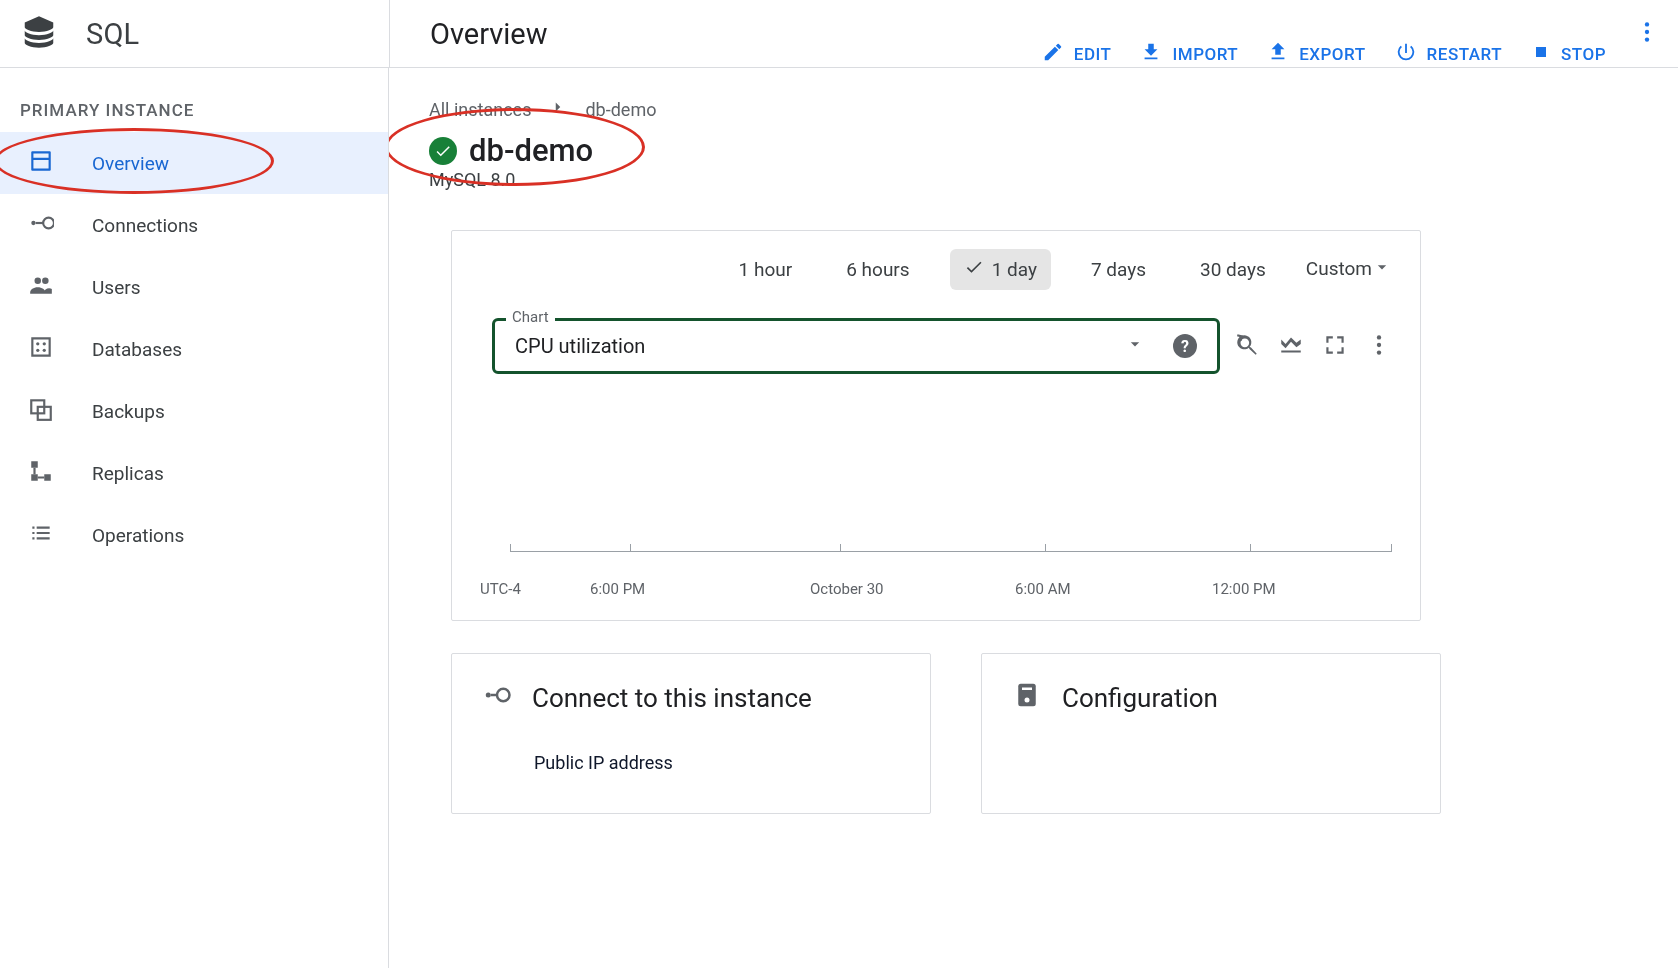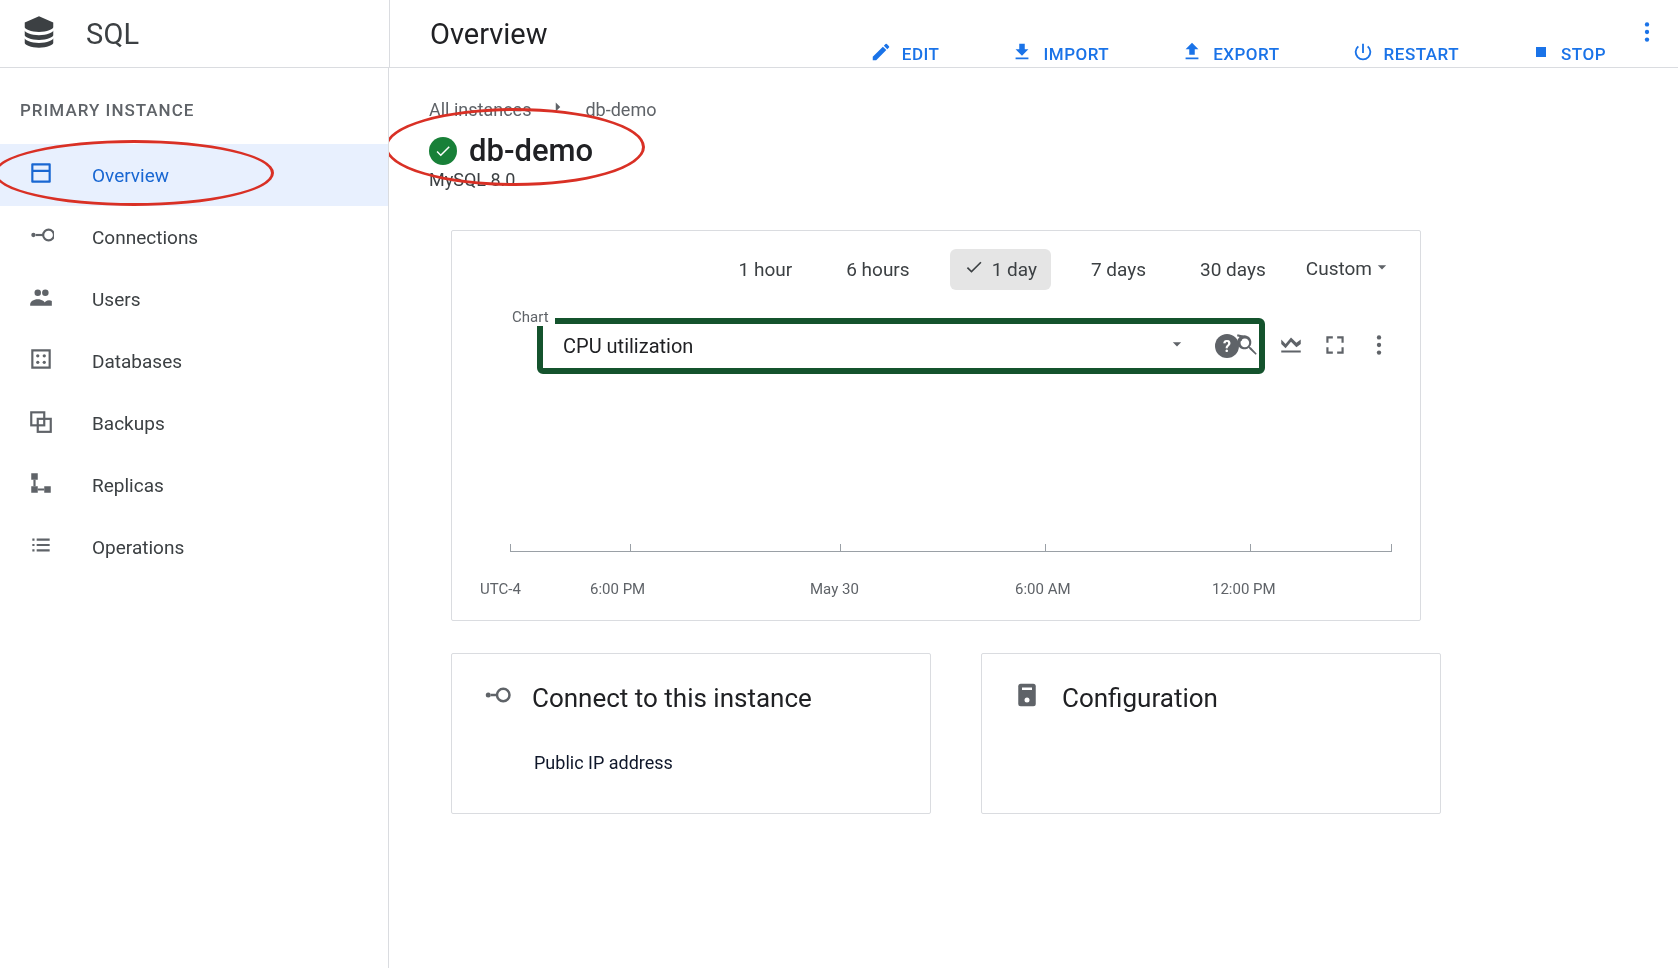--- a/index.html
+++ b/index.html
@@ -51,21 +51,21 @@
     }
     .page-title {
       font-size: 29px;
       font-weight: 400;
       color: #202124;
       margin-right: auto;
     }
     .action-buttons {
       display: flex;
       align-items: center;
-      gap: 72px;
+      gap: 29px;
       margin-right: 20px;
       margin-top: 40px;
     }
     .action-btn {
       display: inline-flex;
       align-items: center;
       gap: 10px;
       color: #1a73e8;
       font-size: 17px;
       font-weight: 500;
@@ -86,21 +86,21 @@
     .sidebar {
       width: 389px;
       border-right: 1px solid #dadce0;
       padding-top: 22px;
     }
     .sidebar-caption {
       font-size: 17px;
       font-weight: 500;
       letter-spacing: 1px;
       color: #5f6368;
-      padding: 10px 20px 24px;
+      padding: 10px 20px 12px;
     }
     .nav-item {
       display: flex;
       align-items: center;
       height: 62px;
       padding-left: 28px;
       gap: 38px;
       font-size: 19px;
       color: #3c4043;
       cursor: pointer;
@@ -187,25 +187,24 @@
       gap: 14px;
     }
     .chart-select-wrap { position: relative; width: 733px; margin-left: 12px;}
     .chart-select-label {
       position: absolute; top: -10px; left: 14px;
       background: #fff; padding: 0 6px;
       font-size: 15px; color: #5f6368;
     }
     .chart-select {
       width: 100%; height: 56px;
-      border: 6px solid #14532d; border-radius: 6px;
+      border: 3px solid #14532d; border-radius: 6px;
       display: flex; align-items: center; justify-content: space-between;
       padding: 0 20px; font-size: 20px; color: #202124;
       cursor: pointer;
-      margin-left: 45px;
     }
     .chart-select-right { display:flex; align-items:center; gap:28px; }
     .help-circle {
       width: 24px; height: 24px; border-radius: 50%;
       background: #5f6368; color: #fff;
       display: inline-flex; align-items: center; justify-content: center;
       font-size: 16px; font-weight: 700;
     }
     .chart-tools {
       margin-left: auto;
@@ -463,21 +462,21 @@
         <div class="chart-axis"></div>
         <span class="tick-mark tm1"></span>
         <span class="tick-mark tm2"></span>
         <span class="tick-mark tm3"></span>
         <span class="tick-mark tm4"></span>
         <span class="tick-mark tm5"></span>
         <span class="tick-mark tm6"></span>
         <div class="tick-labels">
           <span>UTC-4</span>
           <span>6:00 PM</span>
-          <span>May 30</span>
+          <span>October 30</span>
           <span>6:00 AM</span>
           <span>12:00 PM</span>
         </div>
       </div>
     </div>
 
     <div class="bottom-row">
       <div class="info-card left">
         <div class="card-title-row">
           <span><svg class="card-icon" viewBox="0 0 24 24">

